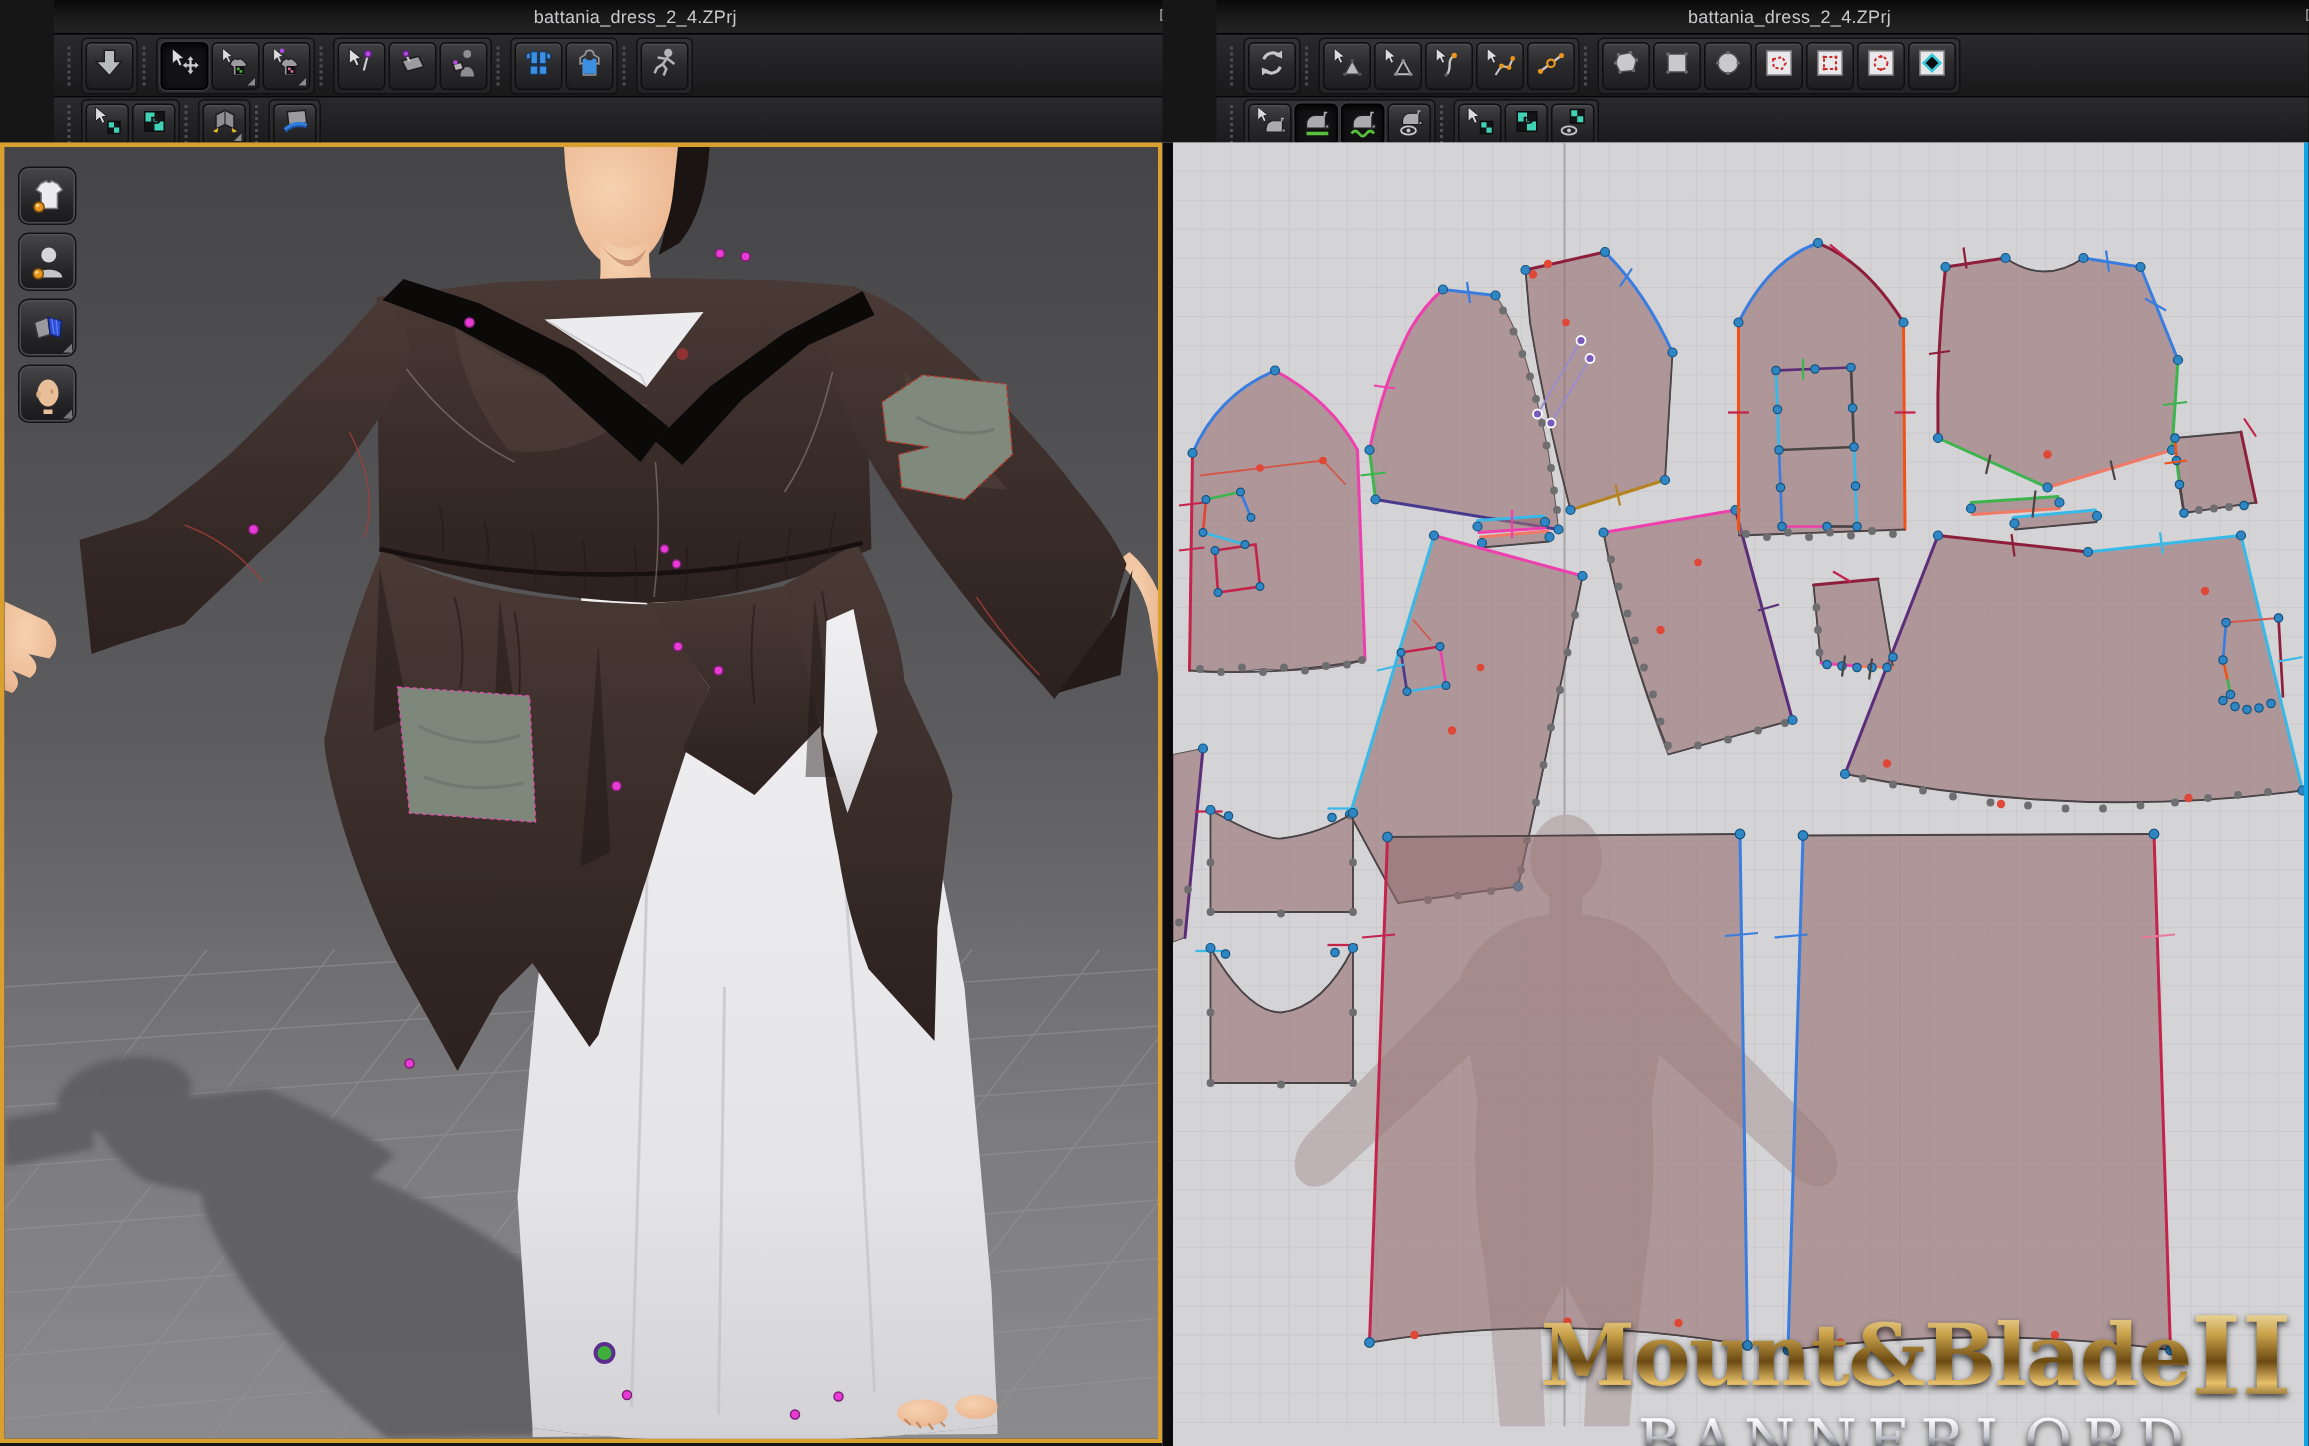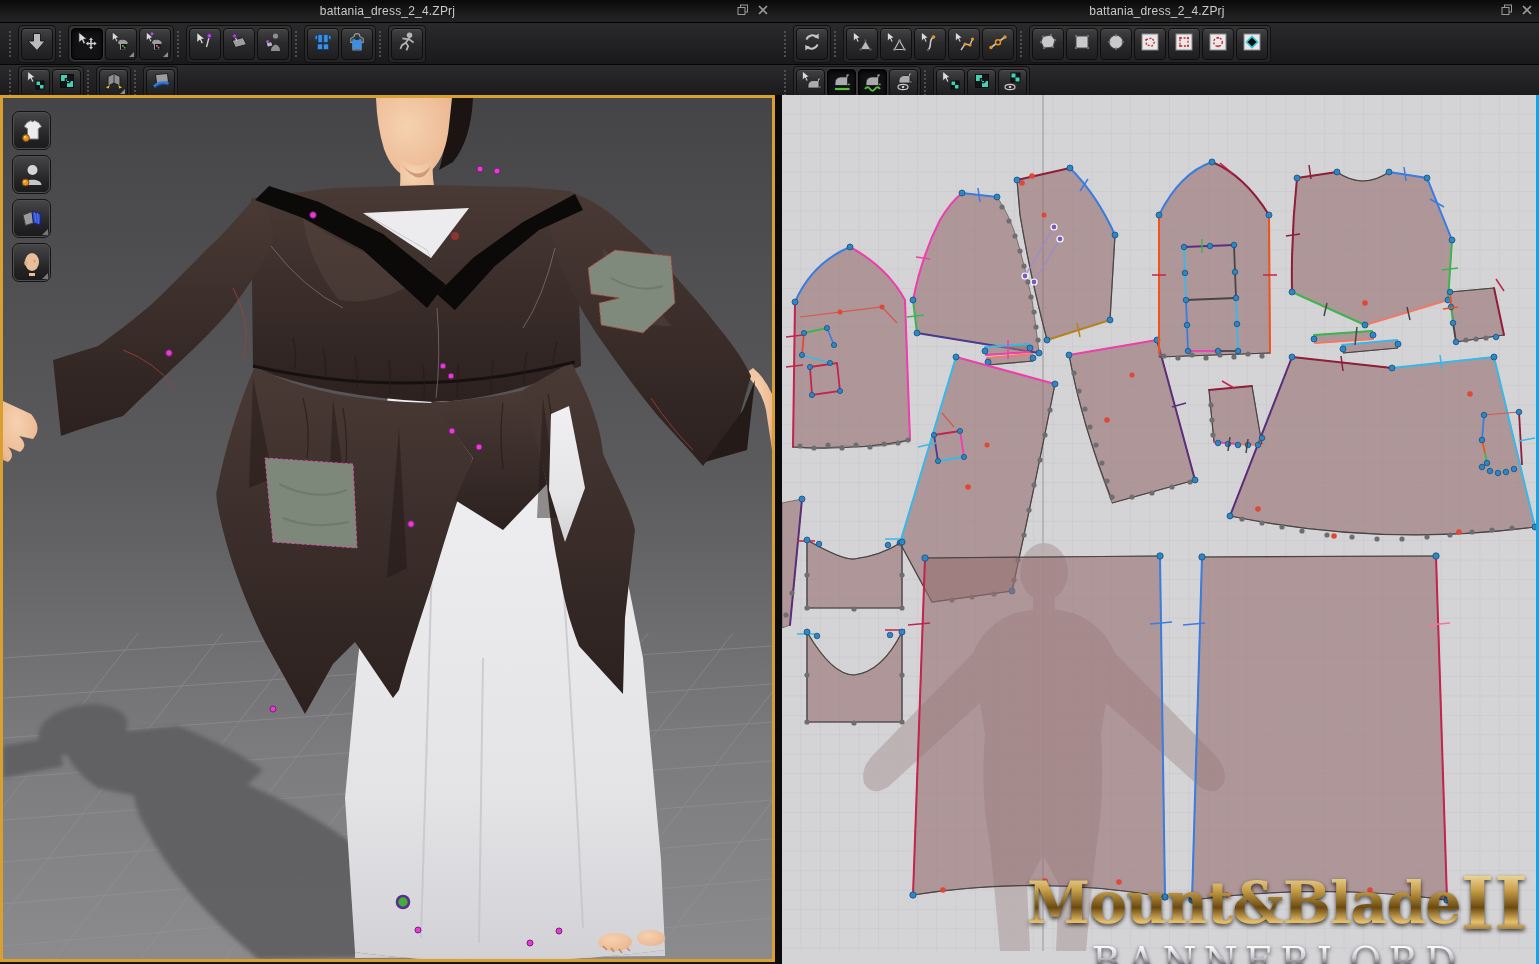--- a/index.html
+++ b/index.html
@@ -1,18 +1,18 @@
 <!DOCTYPE html>
 <html><head>
 <meta charset="utf-8">
 <style>
   html,body{margin:0;padding:0;background:#000;}
   body{width:1539px;height:964px;position:relative;overflow:hidden;
        font-family:"Liberation Sans", sans-serif;-webkit-font-smoothing:antialiased;}
-  .window{position:absolute;top:0;height:964px;background:#161617;}
+  .window{position:absolute;top:0;height:964px;background:#161617;padding-left:36px;}
   #win3d{left:0;width:775px;border-right:2px solid #050506;}
   #win2d{left:775px;width:764px;}
   .titlebar{height:22px;background:linear-gradient(#090909,#1c1c1d 60%,#232324);
             border-bottom:1px solid #000;display:flex;align-items:center;position:relative;}
   .title{position:absolute;left:0;right:0;text-align:center;color:#c9c9cb;font-size:12px;letter-spacing:.2px;}
   .wctl{position:absolute;right:6px;top:0;height:22px;display:flex;align-items:center;gap:7px;}
   .wbtn{width:13px;height:13px;display:flex;align-items:center;justify-content:center;cursor:default;}
   .toolbar{background:linear-gradient(#2a2a2c,#1e1e20 70%,#191919);border-bottom:1px solid #060606;
            padding:3px 6px 2px 6px;display:flex;align-items:center;}
   .toolbar.row1{height:36px;}

